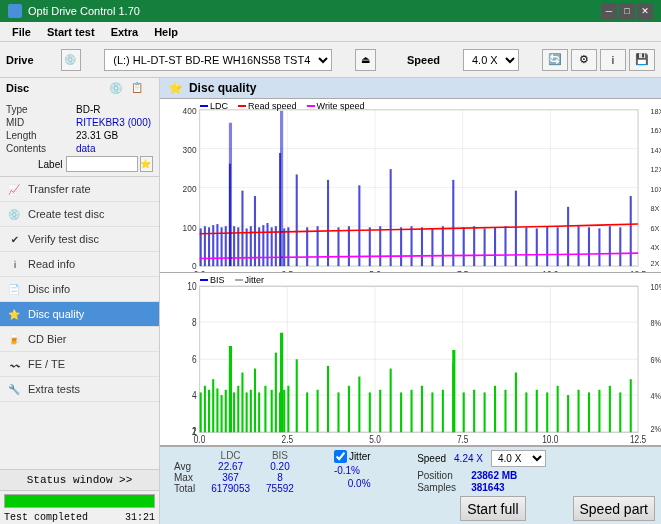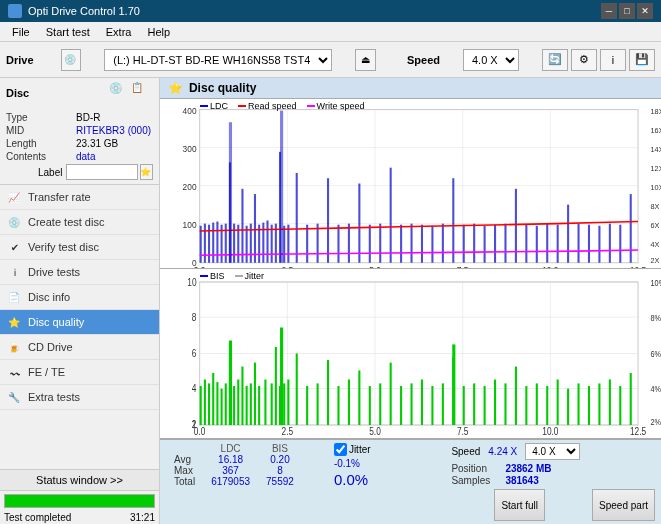--- a/index.html
+++ b/index.html
@@ -1,20 +1,20 @@
 <!DOCTYPE html>
 <html><head>
   <meta charset="utf-8">
   <style>
     * { box-sizing: border-box; margin: 0; padding: 0; }
     body { font-family: 'Segoe UI', Tahoma, Arial, sans-serif; font-size: 11px; background: #f0f0f0; width: 661px; height: 524px; overflow: hidden; }
 
     
     .title-bar {
-      background: #0c4a6e;
+      background: #15803d;
       color: white;
       height: 22px;
       display: flex;
       align-items: center;
       padding: 4px 8px;
       font-size: 11px;
       justify-content: flex-end;
     }
     .title-bar-icon { width: 14px; height: 14px; background: #4a90d9; border-radius: 2px; margin-right: 6px; display: inline-block; }
     .title-bar-title { flex: 1; }
@@ -27,21 +27,21 @@
     
     .menu-bar {
       background: #f0f0f0;
       height: 20px;
       display: flex;
       align-items: center;
       padding: 0 4px;
       border-bottom: 1px solid #ccc;
       font-size: 11px;
     }
-    .menu-item { padding: 2px 8px; cursor: pointer; }
+    .menu-item { padding: 2px 8px; cursor: pointer; font-weight: bold; }
 
     
     .drive-bar {
       background: #f0f0f0;
       height: 36px;
       display: flex;
       align-items: center;
       padding: 0 6px;
       border-bottom: 1px solid #ccc;
       gap: 23px;
@@ -91,22 +91,21 @@
     }
 
     
     .disc-panel {
       background: #f0f0f0;
       border-bottom: 1px solid #ccc;
       padding: 4px 6px;
     }
     .disc-header {
       display: flex;
-      align-items: center;
-      margin-bottom: 8px;
+      margin-bottom: 0;
     }
     .disc-header-label { font-weight: bold; font-size: 11px; flex: 1; }
     .disc-icon { width: 22px; height: 22px; }
 
     .disc-info-row {
       display: flex;
       align-items: center;
       margin-bottom: 2px;
       font-size: 10px;
     }
@@ -145,20 +144,21 @@
     }
     .nav-item.active { background: #4a90d9; color: white; }
     .nav-item-icon {
       width: 14px; height: 14px; display: flex; align-items: center; justify-content: center;
       font-size: 10px; flex-shrink: 0;
     }
 
     
     .status-section {
       border-top: 1px solid #ccc;
+      font-family: Liberation Mono, monospace;
     }
     .status-window-btn {
       display: flex; align-items: center; justify-content: center;
       padding: 4px 8px; cursor: pointer; font-size: 11px;
       border-bottom: 1px solid #ccc; background: #e8e8e8;
     }
     .progress-bar-container {
       height: 14px; background: #fff; border: 1px solid #aaa; margin: 3px 4px;
     }
     .progress-bar-fill {
@@ -245,21 +245,21 @@
     .right-controls { display: flex; flex-direction: column; gap: 3px; margin-left: auto; }
     .speed-info { display: flex; gap: 8px; font-size: 10px; align-items: center; }
     .speed-val { color: #0000cc; }
     .speed-dropdown {
       border: 1px solid #aaa; background: white;
       padding: 1px 2px; font-size: 10px; width: 55px;
     }
     .start-btns { display: flex; gap: 4px; }
     .start-btn {
       border: 1px solid #aaa; background: linear-gradient(to bottom, #f0f0f0, #d8d8d8);
-      padding: 2px 6px; font-size: 10px; cursor: pointer; height: 32px; margin-left: 43px;
+      padding: 2px 6px; font-size: 14px; cursor: pointer; height: 25px; margin-left: 43px;
     }
 
     .position-info { font-size: 10px; display: flex; flex-direction: column; gap: 1px; }
     .pos-row { display: flex; gap: 4px; }
     .pos-label { color: #333; width: 50px; }
     .pos-val { color: #0000cc; font-weight: bold; }
   </style>
 </head>
 <body>
 
@@ -340,33 +340,33 @@
         <div class="nav-item">
           <span class="nav-item-icon">💿</span>
           <span>Create test disc</span>
         </div>
         <div class="nav-item">
           <span class="nav-item-icon">✔</span>
           <span>Verify test disc</span>
         </div>
         <div class="nav-item">
           <span class="nav-item-icon">ℹ</span>
-          <span>Drive tests</span>
+          <span>Read info</span>
         </div>
         <div class="nav-item">
           <span class="nav-item-icon">📄</span>
           <span>Disc info</span>
         </div>
         <div class="nav-item active">
           <span class="nav-item-icon">⭐</span>
           <span>Disc quality</span>
         </div>
         <div class="nav-item">
           <span class="nav-item-icon">🍺</span>
-          <span>CD Drive</span>
+          <span>CD Bier</span>
         </div>
         <div class="nav-item">
           <span class="nav-item-icon">〰</span>
           <span>FE / TE</span>
         </div>
         <div class="nav-item">
           <span class="nav-item-icon">🔧</span>
           <span>Extra tests</span>
         </div>
       </div>
@@ -618,21 +618,21 @@
           <tr>
             <th></th>
             <th>LDC</th>
             <th>BIS</th>
             <th style="width:20px;"></th>
           </tr>
         </thead>
         <tbody>
           <tr>
             <td class="label">Avg</td>
-            <td>16.18</td>
+            <td>22.67</td>
             <td>0.20</td>
           </tr>
           <tr>
             <td class="label">Max</td>
             <td>367</td>
             <td>8</td>
           </tr>
           <tr>
             <td class="label">Total</td>
             <td>6179053</td>
@@ -642,21 +642,21 @@
       </table>
 
       <div style="display:flex; flex-direction:column; gap:2px; margin-left:4px;">
         <div class="jitter-check">
           <input type="checkbox" checked="" style="margin: 0px;">
           <span>Jitter</span>
         </div>
         <div style="font-size:10px;">
           <span class="jitter-neg">-0.1%</span>
         </div>
-        <div style="font-size:15px;">
+        <div style="font-size:10px;text-align:right;">
           <span style="color:#0000cc;">0.0%</span>
         </div>
       </div>
 
       <div class="right-controls" style="margin-left:auto;">
         <div class="speed-info">
           <span>Speed</span>
           <span class="speed-val">4.24 X</span>
           <select class="speed-dropdown">
             <option>4.0 X</option>

